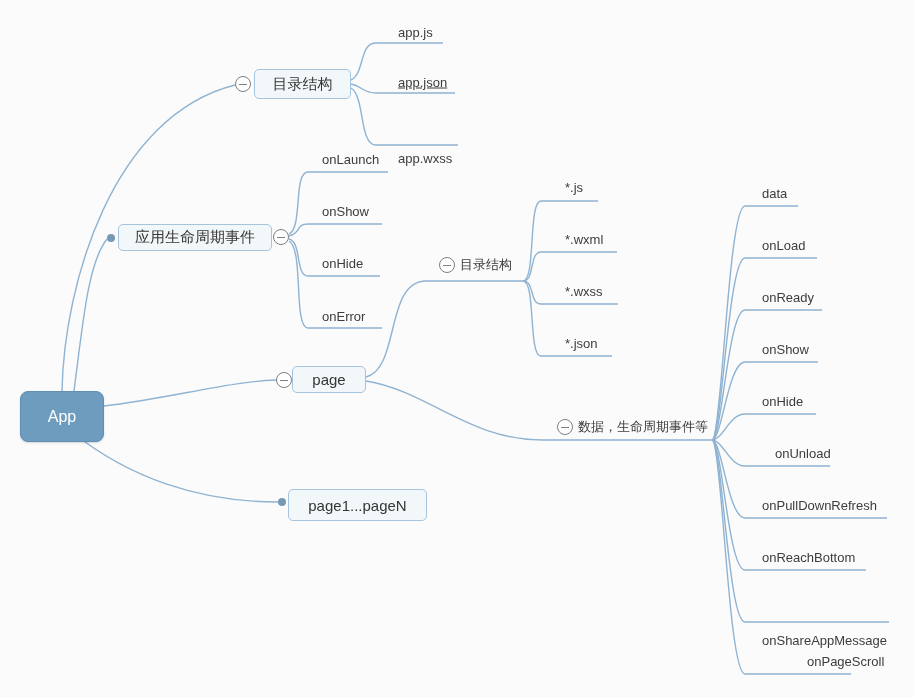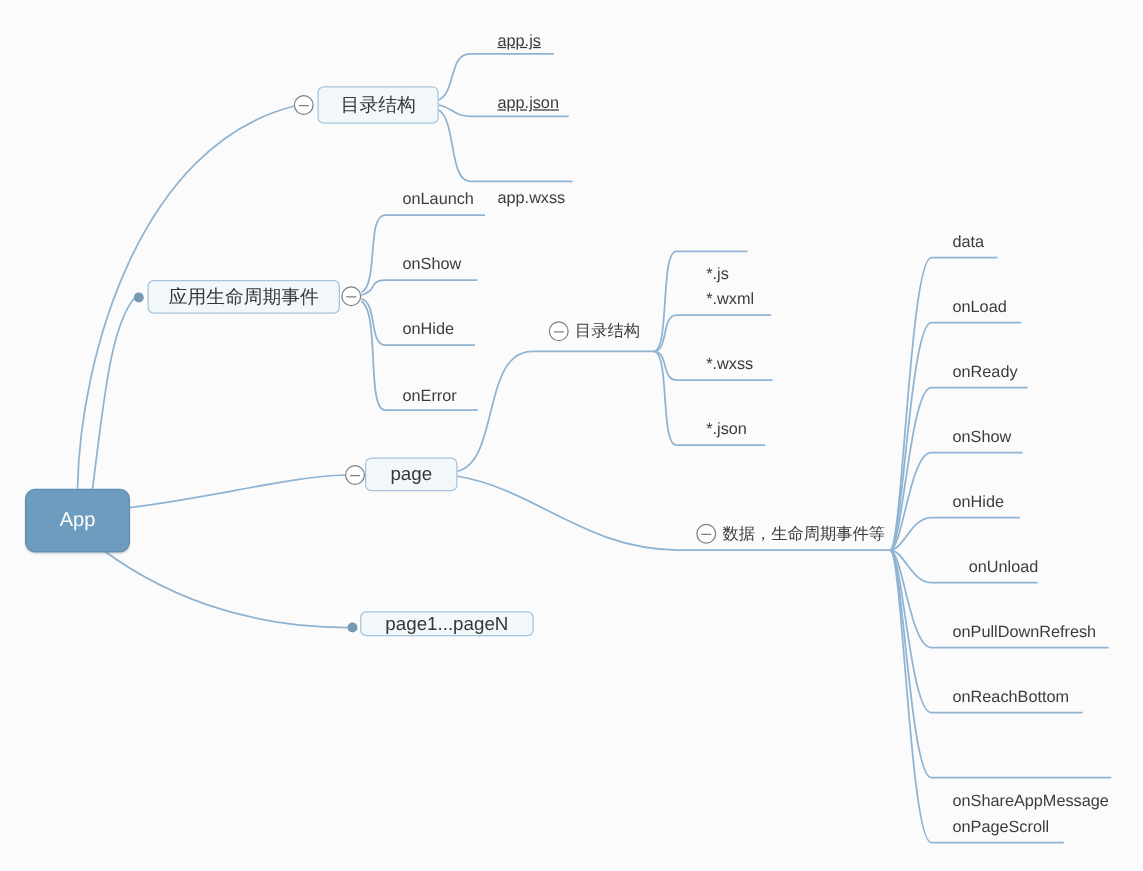--- a/index.html
+++ b/index.html
@@ -84,21 +84,21 @@
     <path class="edge" d="M 712 440 C 722 440 728 570 745 570 L 866 570"></path>
     <path class="edge" d="M 712 440 C 722 440 728 622 745 622 L 889 622"></path>
     <path class="edge" d="M 712 440 C 722 440 728 674 745 674 L 851 674"></path>
   </svg>
 
   <div class="node root-node" style="left:20px; top:391px; width:84px; height:51px;">App</div>
 
   <div class="node box-node" style="left:254px; top:69px; width:97px; height:30px;">目录结构</div>
   <div class="node box-node" style="left:118px; top:224px; width:154px; height:27px;">应用生命周期事件</div>
   <div class="node box-node" style="left:292px; top:366px; width:74px; height:27px;">page</div>
-  <div class="node box-node" style="left:288px; top:489px; width:139px; height:20px;">page1...pageN</div>
+  <div class="node box-node" style="left:288px; top:489px; width:139px; height:32px;">page1...pageN</div>
 
   <div class="plain-node" style="left:460px; top:265px;">目录结构</div>
   <div class="plain-node" style="left:578px; top:427px;">数据，生命周期事件等</div>
 
   <div class="collapse" style="left:235px; top:76px;">
       <span class="minus"></span>
     </div>
   <div class="collapse" style="left:273px; top:229px;">
       <span class="minus"></span>
     </div>
@@ -108,38 +108,38 @@
   <div class="collapse" style="left:439px; top:257px;">
       <span class="minus"></span>
     </div>
   <div class="collapse" style="left:557px; top:419px;">
       <span class="minus"></span>
     </div>
 
   <div class="dot" style="left:107px; top:234px;"></div>
   <div class="dot" style="left:278px; top:498px;"></div>
 
-  <div class="leaf" style="left:398px; top:32px;text-decoration:underline;">app.js</div>
+  <div class="leaf" style="left:398px; top:32px;">app.js</div>
   <div class="leaf" style="left:398px; top:82px;text-decoration:underline;">app.json</div>
   <div class="leaf" style="left:398px; top:122px;margin-top:36px;">app.wxss</div>
 
   <div class="leaf" style="left:322px; top:159px;">onLaunch</div>
   <div class="leaf" style="left:322px; top:211px;">onShow</div>
   <div class="leaf" style="left:322px; top:263px;">onHide</div>
   <div class="leaf" style="left:322px; top:316px;">onError</div>
 
-  <div class="leaf" style="left:565px; top:187px;margin-top:32px;">*.js</div>
+  <div class="leaf" style="left:565px; top:187px;">*.js</div>
   <div class="leaf" style="left:565px; top:239px;">*.wxml</div>
   <div class="leaf" style="left:565px; top:291px;">*.wxss</div>
   <div class="leaf" style="left:565px; top:343px;">*.json</div>
 
   <div class="leaf" style="left:762px; top:193px;text-align:right;">data</div>
   <div class="leaf" style="left:762px; top:245px;">onLoad</div>
   <div class="leaf" style="left:762px; top:297px;">onReady</div>
   <div class="leaf" style="left:762px; top:349px;">onShow</div>
   <div class="leaf" style="left:762px; top:401px;">onHide</div>
   <div class="leaf" style="left:762px; top:453px;margin-left:13px;">onUnload</div>
   <div class="leaf" style="left:762px; top:505px;">onPullDownRefresh</div>
   <div class="leaf" style="left:762px; top:557px;">onReachBottom</div>
   <div class="leaf" style="left:762px; top:609px;margin-top:31px;">onShareAppMessage</div>
-  <div class="leaf" style="left:762px; top:661px;text-align:center;">onPageScroll</div>
+  <div class="leaf" style="left:807px; top:661px;text-align:center;">onPageScroll</div>
 
 </div>
 
 </body></html>

